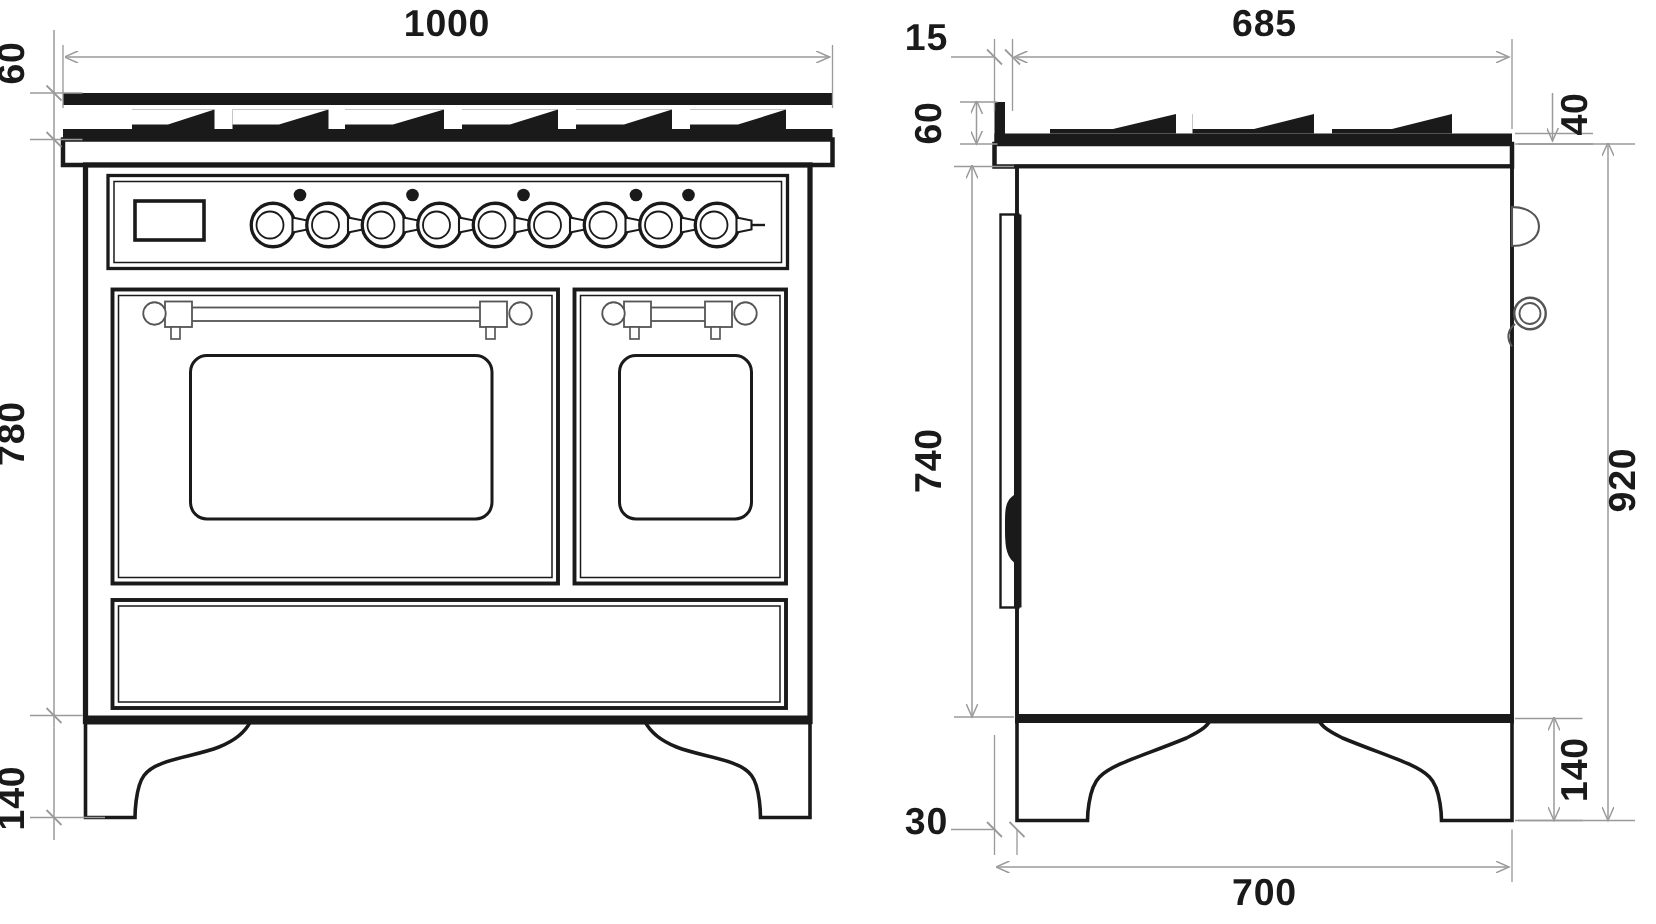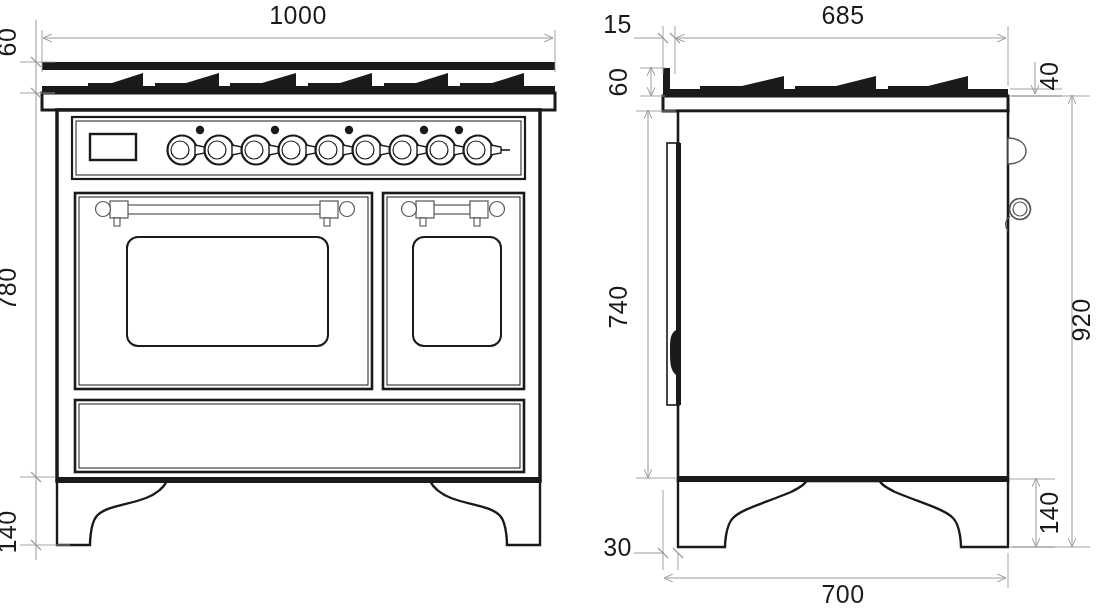--- a/index.html
+++ b/index.html
@@ -10,20 +10,21 @@
   body {
     width: 1104px;
     height: 616px;
     overflow: hidden;
     font-family: "Liberation Sans", sans-serif;
   }
   #drawing-root {
     position: relative;
     width: 1104px;
     height: 616px;
+    font-weight: bold;
   }
   svg.cad {
     position: absolute;
     top: 0;
     left: 0;
     width: 1104px;
     height: 616px;
     display: block;
   }
   .dim-text {

